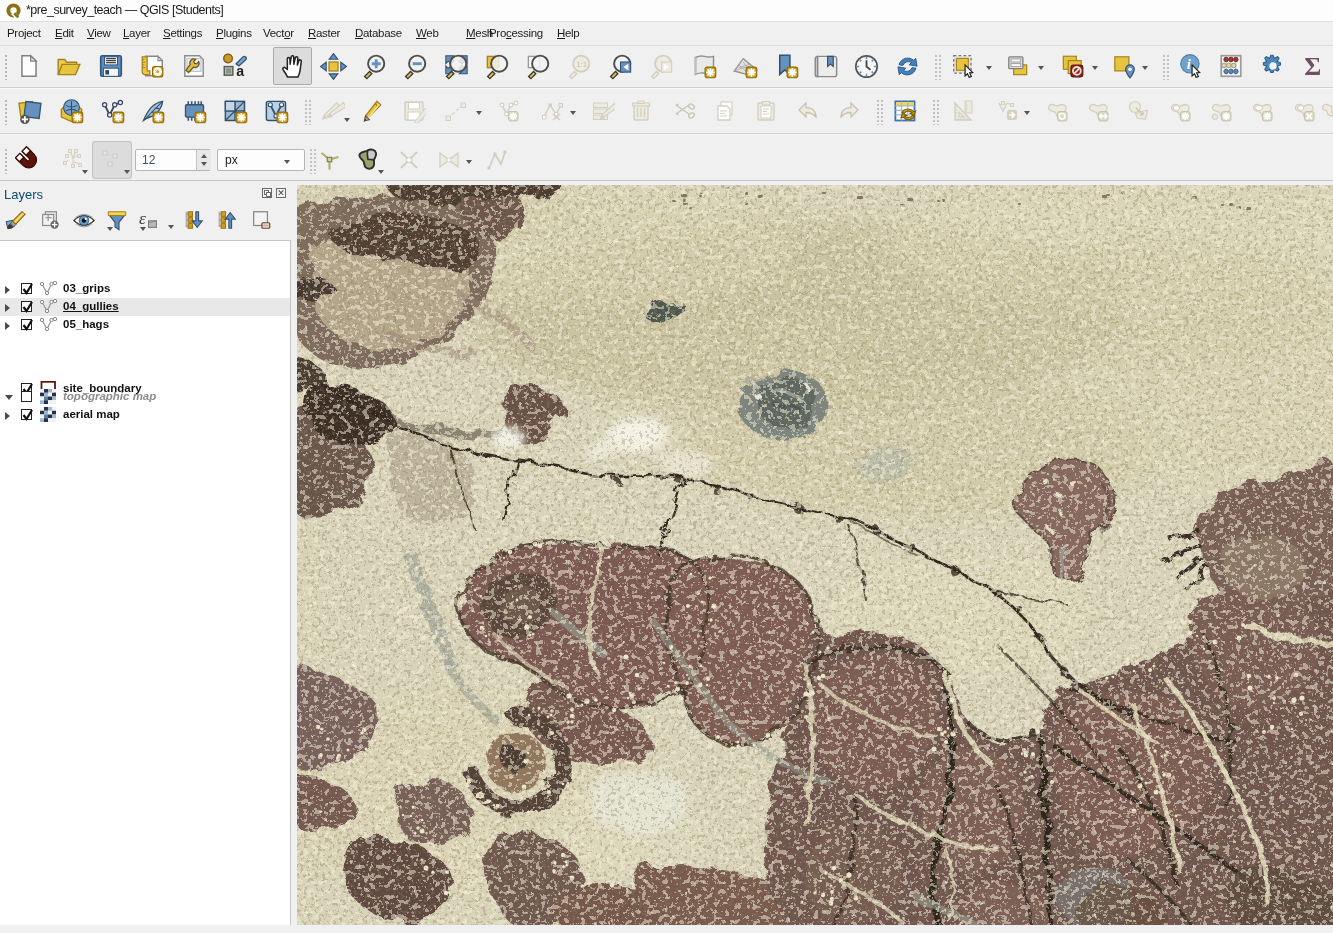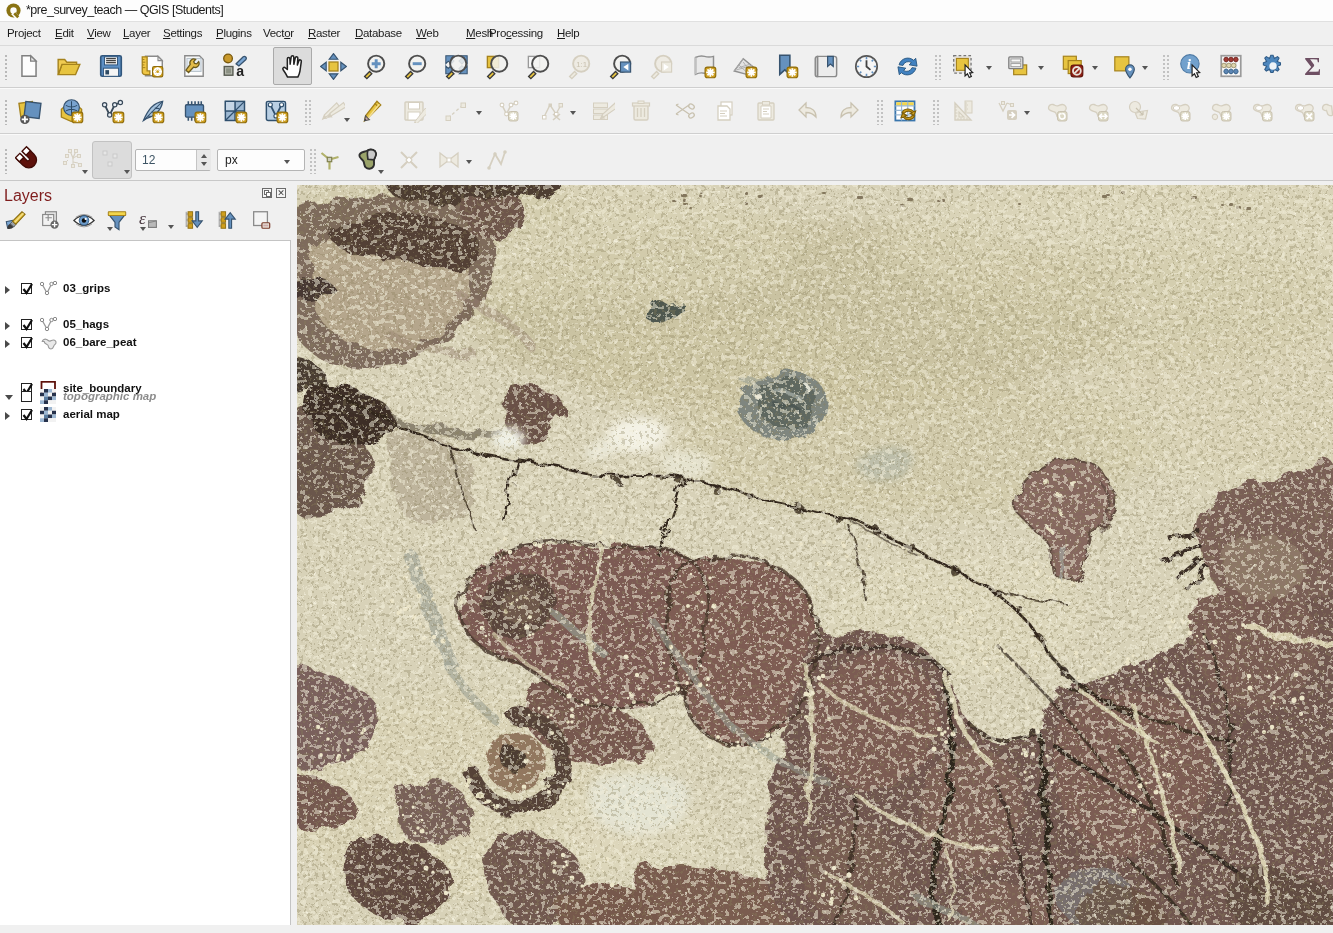--- a/index.html
+++ b/index.html
@@ -8,21 +8,21 @@
 #menubar{left:0;top:22px;width:1333px;height:24px;background:#f0f0f0;font-size:11.5px;letter-spacing:-0.3px;color:#1c1c1c}
 .mi{position:absolute;top:5px}
 .mi u{text-decoration-thickness:1px}
 #tb{left:0;top:46px;width:1333px;height:135px;background:#f0f0f0}
 .hline{position:absolute;left:0;width:1333px;height:1px}
 .ic{position:absolute;width:24px;height:24px}
 .dd{position:absolute;width:0;height:0;border-left:3.5px solid transparent;border-right:3.5px solid transparent;border-top:4.5px solid #555}
 .grip{position:absolute;width:4px;background-image:radial-gradient(circle,#b9b9b9 1px,transparent 1.2px);background-size:4px 4px}
 .sep{position:absolute;width:8px;background-image:radial-gradient(circle,#c2c2c2 0.9px,transparent 1.1px);background-size:4px 4px}
 #panel{left:0;top:185px;width:291px;height:740px;background:#f0f0f0}
-#ptitle{left:4px;top:2px;font-size:16px;color:#7f1d1d}
+#ptitle{left:4px;top:2px;font-size:13px;color:#0c4a6e}
 .pbtn{position:absolute;top:3px;width:10px;height:10px;border:1px solid #6a6a6a;background:#f4f4f4}
 #tree{left:0;top:55px;width:291px;height:685px;background:#fff;border-top:1px solid #c4c4c4;border-right:1px solid #c4c4c4}
 .trow{position:absolute;left:0;width:290px;height:18px;font-size:11.5px;font-weight:bold;color:#111}
 .tlabel{position:absolute;left:63px;top:2px;white-space:nowrap}
 .exp{position:absolute;left:5px;top:6px;width:0;height:0}
 .exp.r{border-top:4px solid transparent;border-bottom:4px solid transparent;border-left:5px solid #4a4a4a}
 .exp.d{border-left:4px solid transparent;border-right:4px solid transparent;border-top:5px solid #4a4a4a;top:7px}
 .cb{position:absolute;left:21px;top:3px;width:11px;height:11px;border:1.2px solid #222;background:#fff}
 .cb svg{position:absolute;left:-1px;top:-3px}
 .licon{position:absolute;left:40px;top:1px;width:17px;height:15px}
@@ -599,47 +599,51 @@
         </div>
         <div class="licon"><svg width="17" height="15" viewBox="0 0 17 15">
             <path d="M2 3l5 9 4.5-9 3.5-1" fill="none" stroke="#9a9a9a" stroke-width="1.3"></path>
             <circle cx="2" cy="3" r="1.7" fill="#fff" stroke="#888"></circle>
             <circle cx="7" cy="12" r="1.7" fill="#fff" stroke="#888"></circle>
             <circle cx="11.5" cy="3" r="1.7" fill="#fff" stroke="#888"></circle>
             <circle cx="15" cy="2" r="1.7" fill="#fff" stroke="#888"></circle>
           </svg></div>
         <div class="tlabel" style="">03_grips</div>
       </div>
+      <div class="trow" style="top:57px;background:#e8e8e8">
+        <div class="exp r"></div>
+        <div class="cb">
+          <svg width="14" height="16" viewBox="0 0 14 16">
+            <path d="M2.5 8l3 4 5.5-9" fill="none" stroke="#111" stroke-width="2.2"></path>
+          </svg>
+        </div>
+        <div class="licon"><svg width="17" height="15" viewBox="0 0 17 15">
+            <path d="M2 3l5 9 4.5-9 3.5-1" fill="none" stroke="#9a9a9a" stroke-width="1.3"></path>
+            <circle cx="2" cy="3" r="1.7" fill="#fff" stroke="#888"></circle>
+            <circle cx="7" cy="12" r="1.7" fill="#fff" stroke="#888"></circle>
+            <circle cx="11.5" cy="3" r="1.7" fill="#fff" stroke="#888"></circle>
+            <circle cx="15" cy="2" r="1.7" fill="#fff" stroke="#888"></circle>
+          </svg></div>
+        <div class="tlabel" style="text-decoration:underline;">04_gullies</div>
+      </div>
       <div class="trow" style="top:75px">
         <div class="exp r"></div>
         <div class="cb">
           <svg width="14" height="16" viewBox="0 0 14 16">
             <path d="M2.5 8l3 4 5.5-9" fill="none" stroke="#111" stroke-width="2.2"></path>
           </svg>
         </div>
         <div class="licon"><svg width="17" height="15" viewBox="0 0 17 15">
             <path d="M2 3l5 9 4.5-9 3.5-1" fill="none" stroke="#9a9a9a" stroke-width="1.3"></path>
             <circle cx="2" cy="3" r="1.7" fill="#fff" stroke="#888"></circle>
             <circle cx="7" cy="12" r="1.7" fill="#fff" stroke="#888"></circle>
             <circle cx="11.5" cy="3" r="1.7" fill="#fff" stroke="#888"></circle>
             <circle cx="15" cy="2" r="1.7" fill="#fff" stroke="#888"></circle>
           </svg></div>
         <div class="tlabel" style="">05_hags</div>
-      </div>
-      <div class="trow" style="top:93px">
-        <div class="exp r"></div>
-        <div class="cb">
-          <svg width="14" height="16" viewBox="0 0 14 16">
-            <path d="M2.5 8l3 4 5.5-9" fill="none" stroke="#111" stroke-width="2.2"></path>
-          </svg>
-        </div>
-        <div class="licon"><svg width="17" height="15" viewBox="0 0 17 15">
-            <path d="M2.2 6.5C2.6 4.6 4.8 3.6 6.6 4.4c1.3.6 1.8 1.7 3.2 1.7 1.5 0 2-1.2 3.6-1.1 1.7.1 2.8 1.4 2.6 2.8-.2 1.5-1.6 1.9-2.2 3.1-.6 1.1-.4 2.1-1.6 2.7-1.3.7-2.9.2-3.5-1-.5-1-.1-1.9-1.1-2.7-1-.8-3.7-1.4-3.4-3.4z" fill="#e9e9e9" stroke="#9a9a9a" stroke-width="1.1"></path>
-          </svg></div>
-        <div class="tlabel" style="">06_bare_peat</div>
       </div>
       <div class="trow" style="top:139px">
         <div class="cb">
           <svg width="14" height="16" viewBox="0 0 14 16">
             <path d="M2.5 8l3 4 5.5-9" fill="none" stroke="#111" stroke-width="2.2"></path>
           </svg>
         </div>
         <div class="licon"><svg width="17" height="15" viewBox="0 0 17 15">
             <rect x="1.5" y="0.8" width="13.5" height="13.2" fill="#fff" stroke="#5e120c" stroke-width="1.8"></rect>
           </svg></div>

